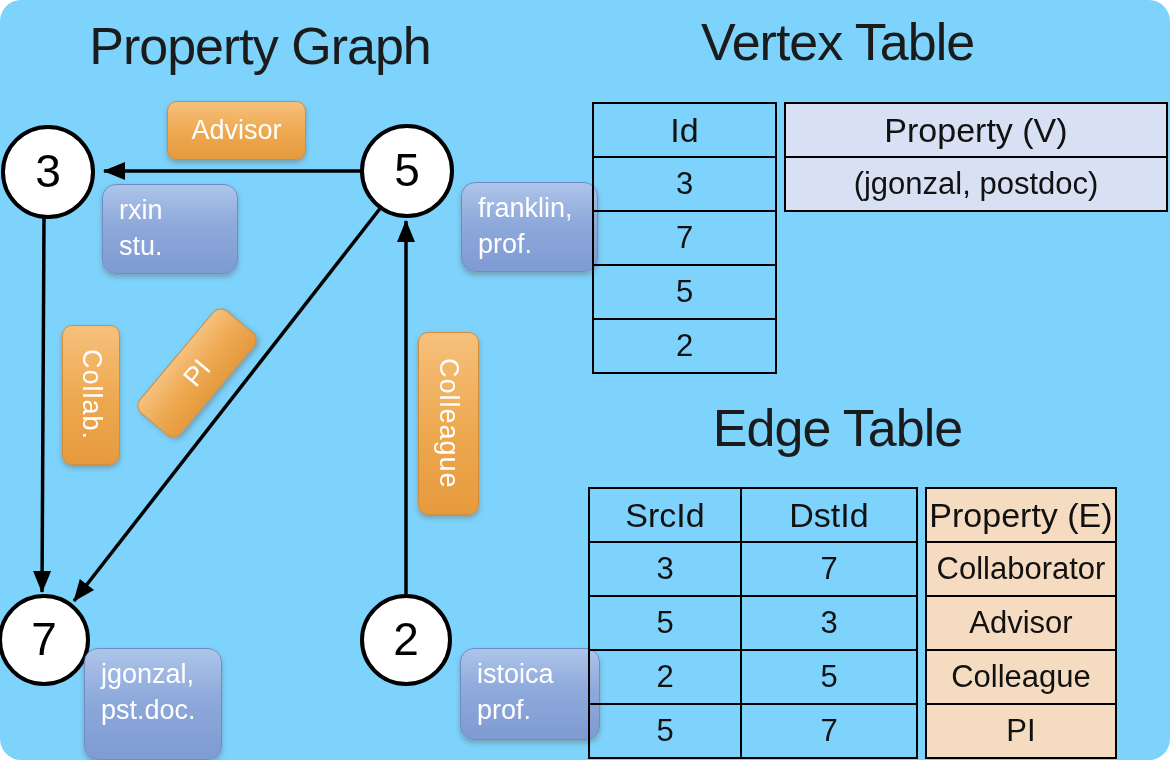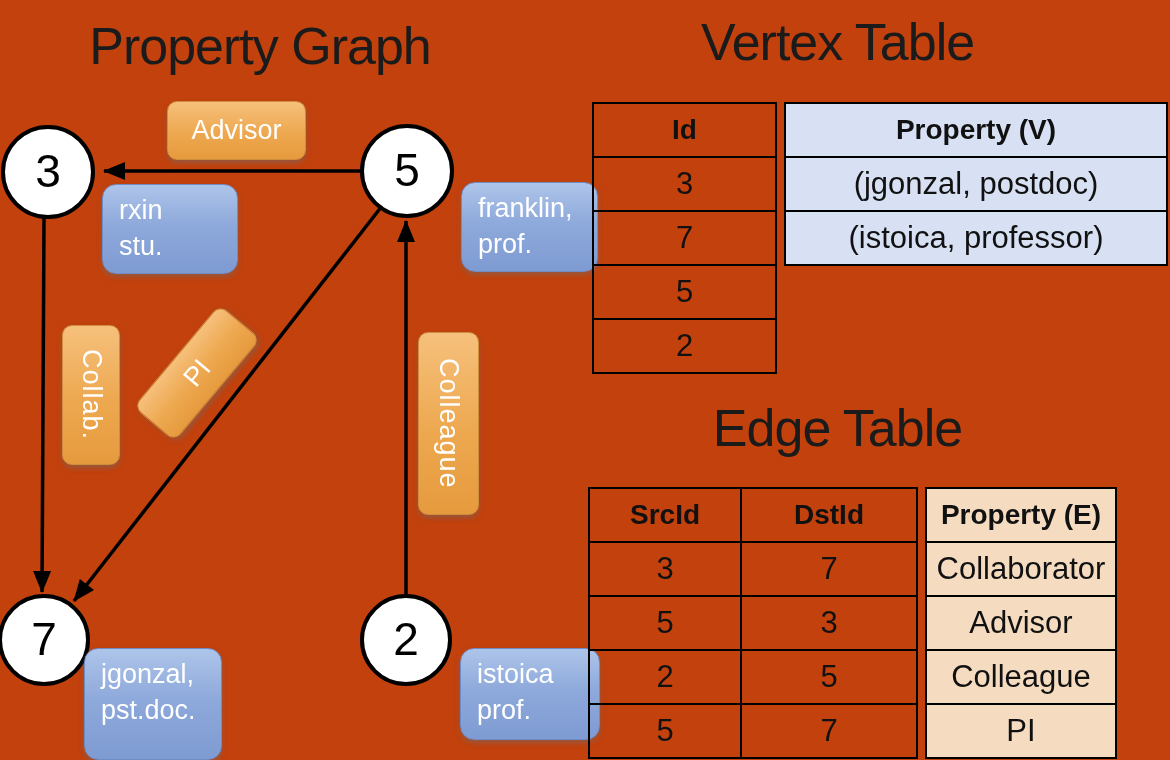--- a/index.html
+++ b/index.html
@@ -1,18 +1,18 @@
 <!DOCTYPE html>
 <html><head>
 <meta charset="utf-8">
 <style>
   html,body{margin:0;padding:0;background:#fff;}
   .stage{
-    position:relative;width:1170px;height:760px;background:#c2410c;overflow:hidden;
-    font-family:"Liberation Sans","DejaVu Sans",sans-serif;color:#111;
+    position:relative;width:1170px;height:760px;background:#7dd3fc;overflow:hidden;
+    font-family:"Liberation Sans","DejaVu Sans",sans-serif;color:#111;border-radius:21px;
   }
   
   .big-title{
     position:absolute;text-align:center;font-size:52px;line-height:56px;
     letter-spacing:-1px;color:#1b1b1b;white-space:nowrap;
   }
   .pg-title{left:20px;top:18px;width:480px;}
   .vt-title{left:585px;top:14px;width:505px;}
   .et-title{left:585px;top:400px;width:505px;}
 
@@ -47,21 +47,21 @@
   .bcard-franklin{left:421px;top:182px;width:137px;height:90px;}
   .bcard-jgonzal{left:44px;top:648px;width:138px;height:112px;}
   .bcard-istoica{left:420px;top:648px;width:140px;height:92px;}
 
   
   .tbl{border-collapse:collapse;position:absolute;table-layout:fixed;}
   .tbl th,.tbl td{
     border:2.5px solid #000;text-align:center;vertical-align:middle;
     box-sizing:border-box;height:54px;padding:0;overflow:hidden;white-space:nowrap;
   }
-  .tbl th{font-weight:bold;font-size:28px;}
+  .tbl th{font-weight:normal;font-size:34px;}
   .tbl td{font-weight:normal;font-size:31px;}
   .vfill th,.vfill td{background:#d8e1f3;}
   .efill th,.efill td{background:#f5dcc1;}
 
   .vt-id{left:592px;top:102px;width:185px;}
   .vt-prop{left:784px;top:102px;width:384px;}
   .et-srcdst{left:588px;top:487px;width:330px;}
   .et-prop{left:925px;top:487px;width:192px;}
 </style>
 </head>
@@ -147,23 +147,20 @@
     </table>
 
   <table class="tbl vfill vt-prop">
     <tbody>
         <tr>
           <th>Property (V)</th>
         </tr>
     <tr>
           <td>(jgonzal, postdoc)</td>
         </tr>
-    <tr>
-          <td>(istoica, professor)</td>
-        </tr>
   </tbody>
     </table>
 
   <div class="big-title et-title">Edge Table</div>
 
   <table class="tbl et-srcdst">
     <tbody>
         <tr>
       <th style="width:152px;">SrcId</th>
       <th>DstId</th>

